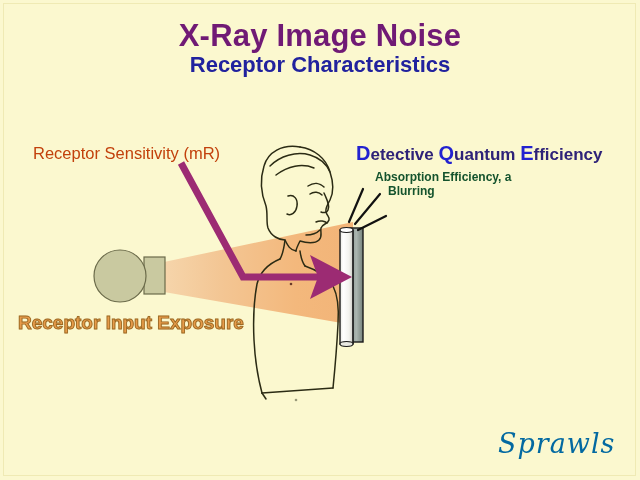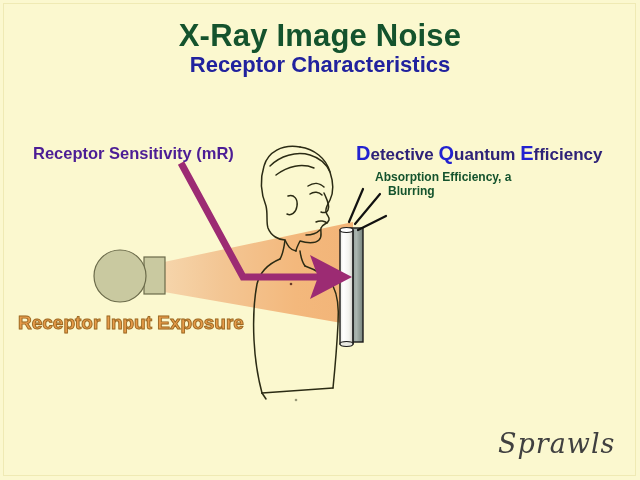--- a/index.html
+++ b/index.html
@@ -26,40 +26,40 @@
   }
 
   
   #title {
     position: absolute;
     left: 0; top: 18px;
     width: 640px;
     text-align: center;
     font-size: 31px;
     font-weight: bold;
-    color: #14532d;
+    color: #701a75;
     letter-spacing: 0.2px;
   }
   #subtitle {
     position: absolute;
     left: 0; top: 52px;
     width: 640px;
     text-align: center;
     font-size: 22px;
     font-weight: bold;
     color: #21229e;
   }
 
   
   #sensitivity-label {
     position: absolute;
     left: 33px; top: 144px;
     font-size: 16.5px;
-    font-weight: bold;
-    color: #4c1d95;
+    font-weight: normal;
+    color: #c2410c;
     white-space: nowrap;
   }
 
   
   #exposure-label {
     position: absolute;
     left: 18px; top: 312px;
     font-size: 19px;
     font-weight: bold;
     color: #e79b4a;
@@ -94,21 +94,21 @@
   #dqe-line-1 { left: 388px; top: 184px; }
   #dqe-line-2 { left: 390px; top: 213px; }
 
   
   #signature {
     position: absolute;
     left: 498px; top: 428px;
     font-family: "DejaVu Serif", serif;
     font-style: italic;
     font-size: 27px;
-    color: #404040;
+    color: #0369a1;
     letter-spacing: 1px;
   }
 
   
   #art {
     position: absolute;
     left: 0; top: 0;
     width: 640px; height: 480px;
   }
 </style>

